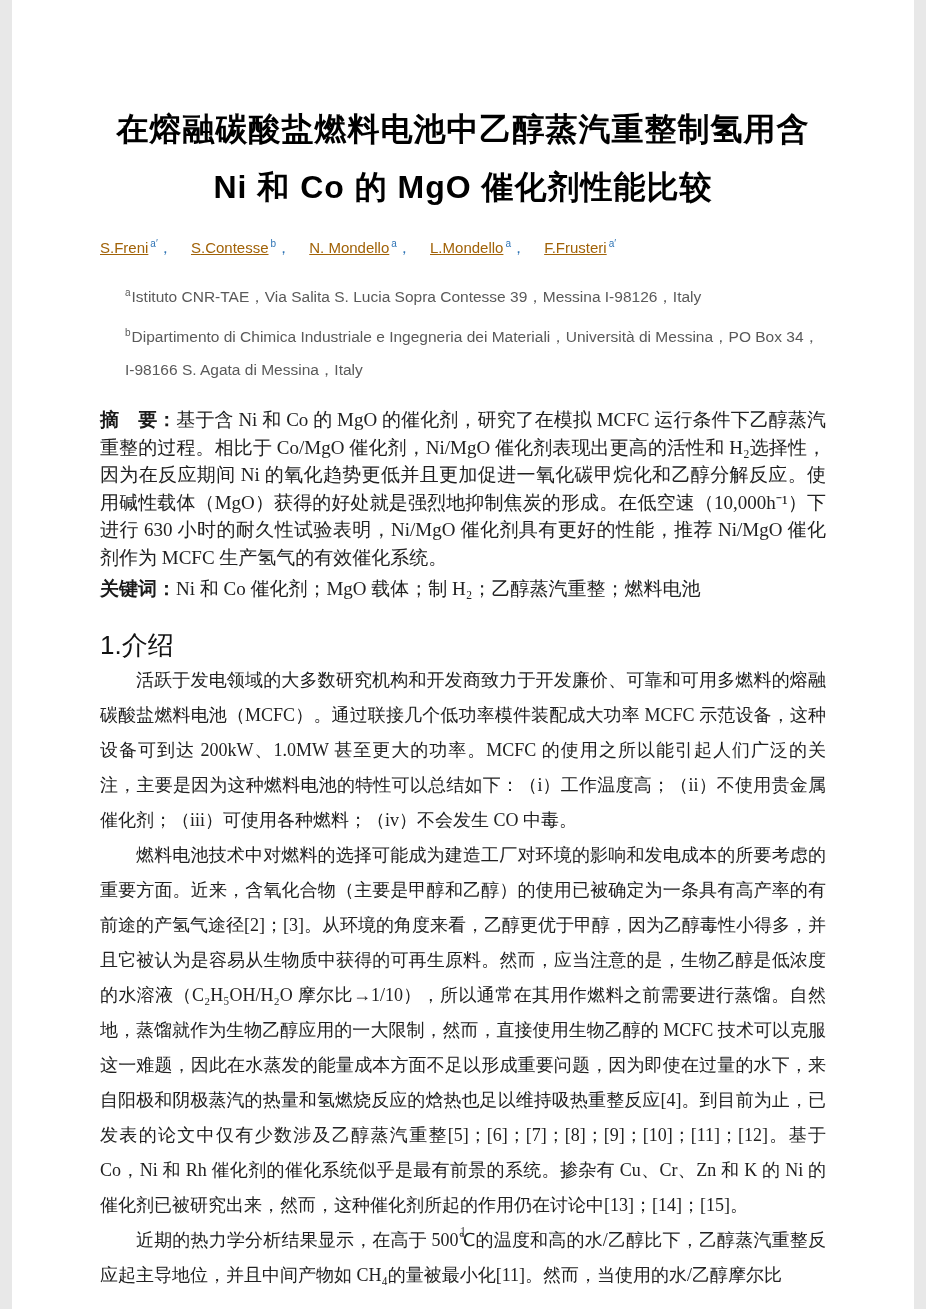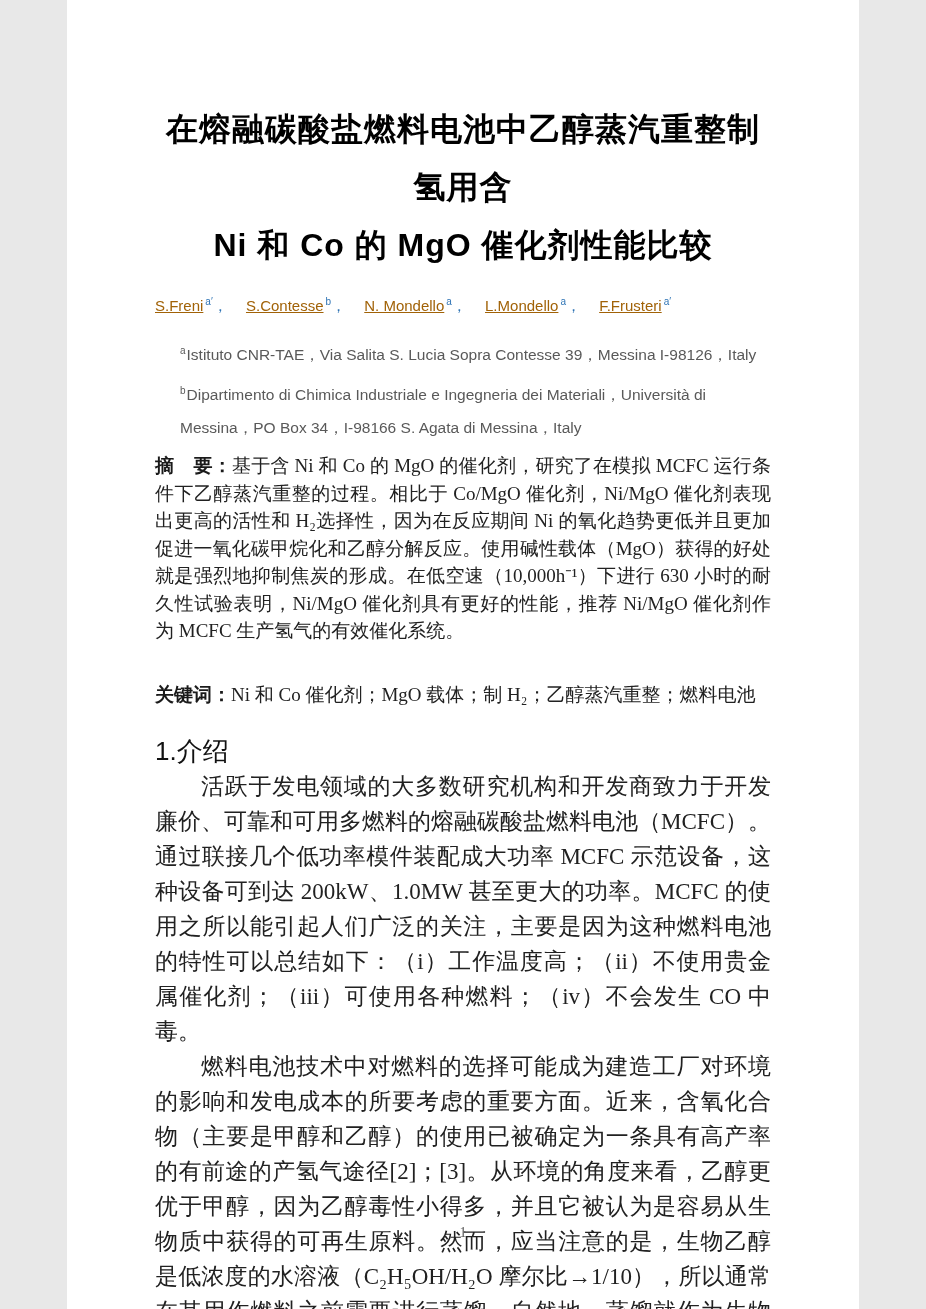--- a/index.html
+++ b/index.html
@@ -1,20 +1,20 @@
 <!DOCTYPE html>
 <html><head>
 <meta charset="utf-8">
 <style>
   * { margin: 0; padding: 0; box-sizing: border-box; }
   html, body { background: #e8e8e8; }
   body { font-family: "Liberation Serif", serif; }
   .page {
     position: relative;
-    width: 792px;
+    width: 902px;
     height: 1309px;
     margin: 0 auto;
     background: #ffffff;
     padding: 100px 88px 5px 88px;
     color: #212121;
     overflow: hidden;
   }
   .paper-title {
     font-family: "Liberation Sans", sans-serif;
     font-weight: bold;
@@ -53,47 +53,47 @@
     color: #595959;
     margin-bottom: 3px;
     margin-left: 25px;
   }
   .affil-sup {
     font-size: 10px;
     vertical-align: super;
     margin-right: 1px;
   }
   .abstract-par {
-    margin-top: 8px;
+    margin-top: 20px;
     font-size: 19px;
     line-height: 27.5px;
     text-align: justify;
     color: #212121;
   }
   .abstract-label, .keywords-label {
     font-weight: bold;
     font-family: "Liberation Sans", sans-serif;
     color: #1a1a1a;
   }
   .keywords-par {
-    margin-top: 36px;
+    margin-top: 4px;
     font-size: 19px;
     line-height: 27px;
     color: #212121;
   }
   .section-heading {
     font-family: "Liberation Sans", sans-serif;
     font-weight: 400;
     font-size: 26px;
     color: #111111;
     margin-top: 26px;
     margin-bottom: 0;
   }
   .body-par {
-    font-size: 23px;
+    font-size: 18px;
     line-height: 35px;
     text-align: justify;
     text-indent: 2em;
     color: #212121;
   }
   .page-number {
     position: absolute;
     bottom: 68px;
     left: 0;
     width: 100%;

